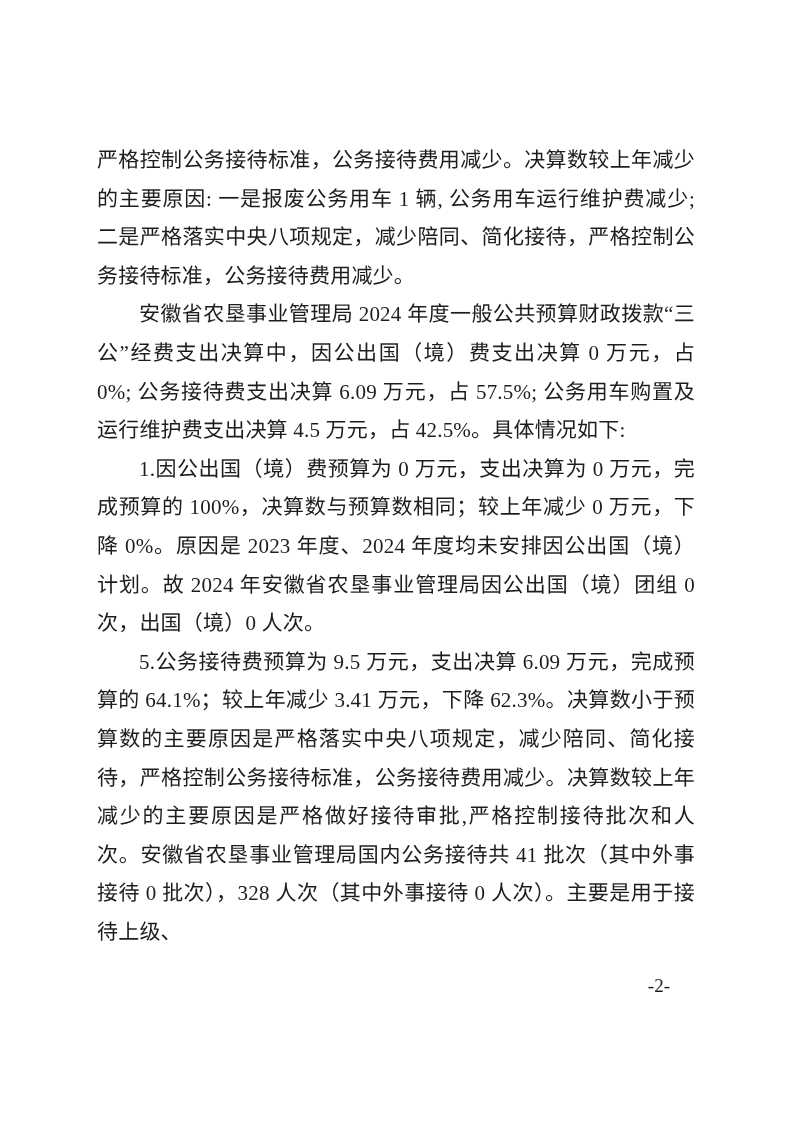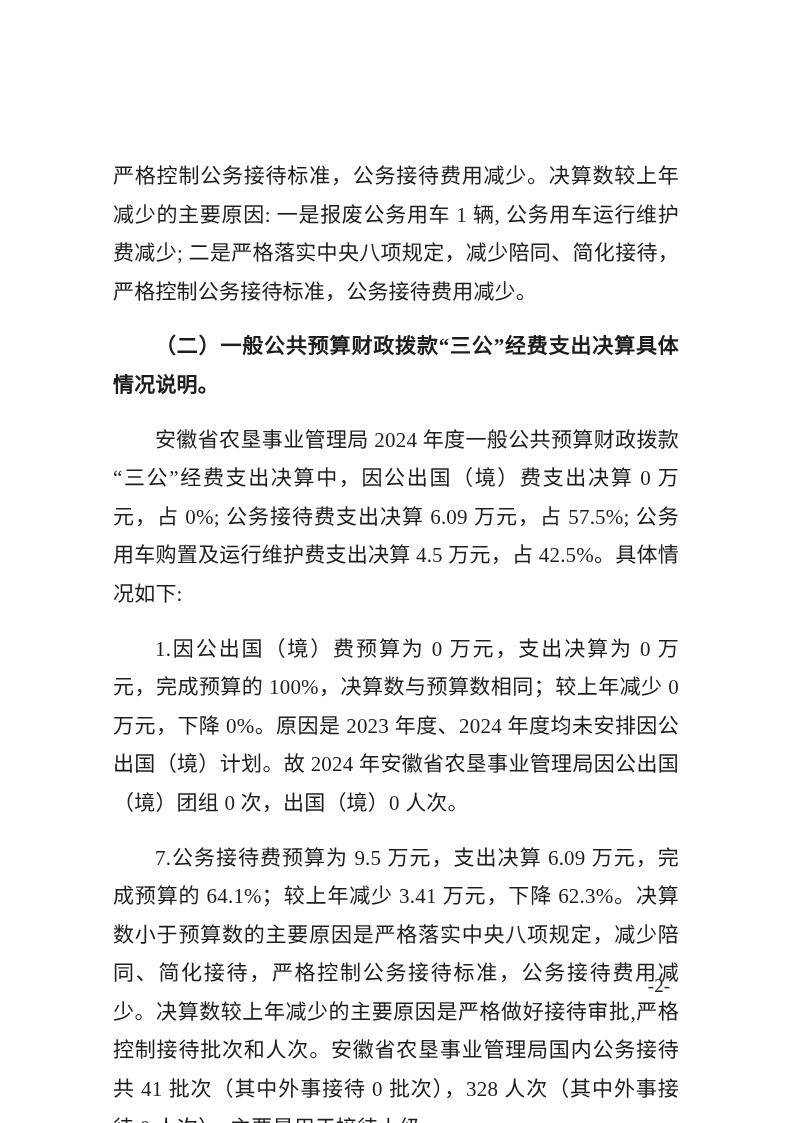--- a/index.html
+++ b/index.html
@@ -21,21 +21,21 @@
     left: 97px;
     top: 141px;
     width: 598px;
     font-size: 21px;
     line-height: 38.6px;
     text-align: justify;
     text-justify: inter-ideograph;
     letter-spacing: 0.2px;
   }
   .para {
-    margin: 16px;
+    margin: 0;
     padding: 0;
   }
   .indent {
     text-indent: 42px;
   }
   .heading {
     font-weight: bold;
   }
   .lead {
     font-weight: normal;
@@ -52,32 +52,29 @@
 </head>
 <body>
 
 <div class="page">
   <div class="content">
 
     <p class="para">
       <span>严格控制公务接待标准，公务接待费用减少。决算数较上年减少的主要原因: 一是报废公务用车 1 辆, 公务用车运行维护费减少; 二是严格落实中央八项规定，减少陪同、简化接待，严格控制公务接待标准，公务接待费用减少。</span>
     </p>
 
-    <p class="para indent heading">
-      <span>（二）一般公共预算财政拨款“三公”经费支出决算具体情况说明。</span>
-    </p>
 
     <p class="para indent">
       <span>安徽省农垦事业管理局 2024 年度一般公共预算财政拨款“三公”经费支出决算中，因公出国（境）费支出决算 0 万元，占 0%; 公务接待费支出决算 6.09 万元，占 57.5%; 公务用车购置及运行维护费支出决算 4.5 万元，占 42.5%。具体情况如下:</span>
     </p>
 
     <p class="para indent">
       <span class="lead">1.因公出国（境）费</span><span>预算为 0 万元，支出决算为 0 万元，完成预算的 100%，决算数与预算数相同；较上年减少 0 万元，下降 0%。原因是 2023 年度、2024 年度均未安排因公出国（境）计划。故 2024 年安徽省农垦事业管理局因公出国（境）团组 0 次，出国（境）0 人次。</span>
     </p>
 
     <p class="para indent">
-      <span class="lead">7.公务接待费</span><span>预算为 9.5 万元，支出决算 6.09 万元，完成预算的 64.1%；较上年减少 3.41 万元，下降 62.3%。决算数小于预算数的主要原因是严格落实中央八项规定，减少陪同、简化接待，严格控制公务接待标准，公务接待费用减少。决算数较上年减少的主要原因是严格做好接待审批,严格控制接待批次和人次。安徽省农垦事业管理局国内公务接待共 41 批次（其中外事接待 0 批次），328 人次（其中外事接待 0 人次）。主要是用于接待上级、</span>
+      <span class="lead">5.公务接待费</span><span>预算为 9.5 万元，支出决算 6.09 万元，完成预算的 64.1%；较上年减少 3.41 万元，下降 62.3%。决算数小于预算数的主要原因是严格落实中央八项规定，减少陪同、简化接待，严格控制公务接待标准，公务接待费用减少。决算数较上年减少的主要原因是严格做好接待审批,严格控制接待批次和人次。安徽省农垦事业管理局国内公务接待共 41 批次（其中外事接待 0 批次），328 人次（其中外事接待 0 人次）。主要是用于接待上级、</span>
     </p>
 
   </div>
 
   <div class="page-number">-2-</div>
 </div>
 
 </body></html>

